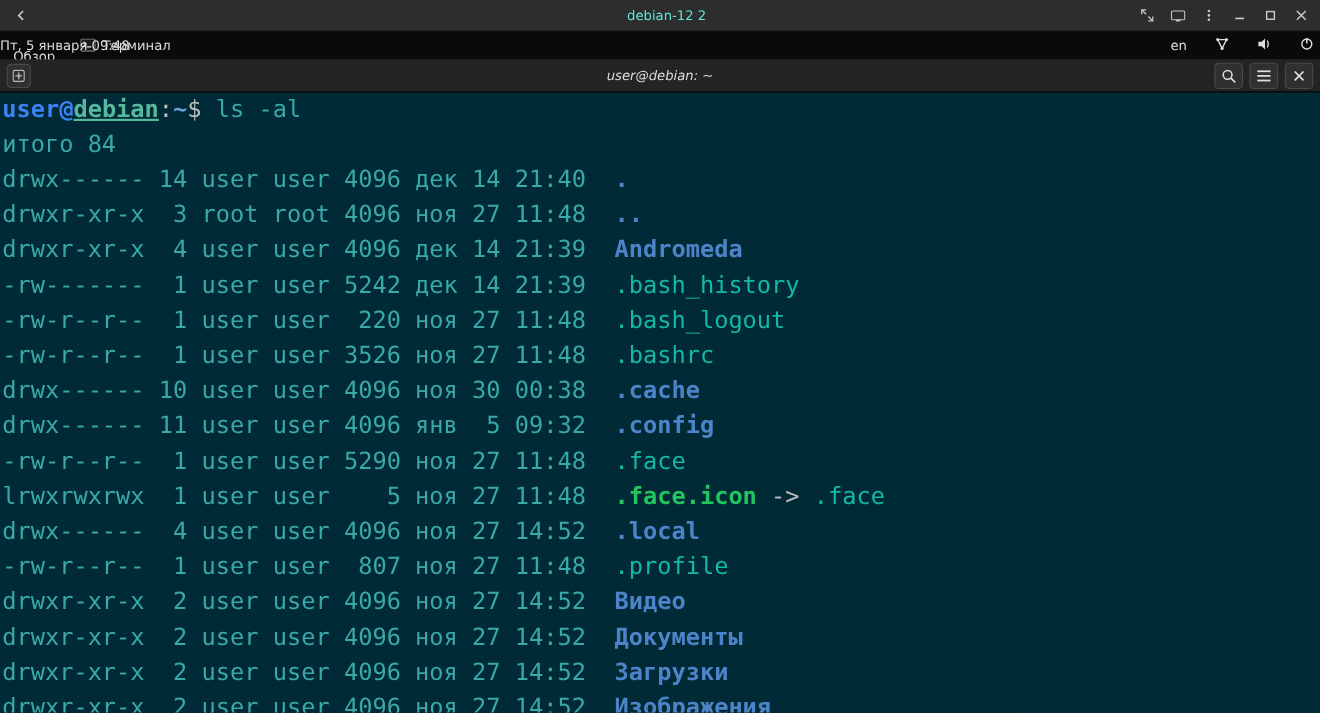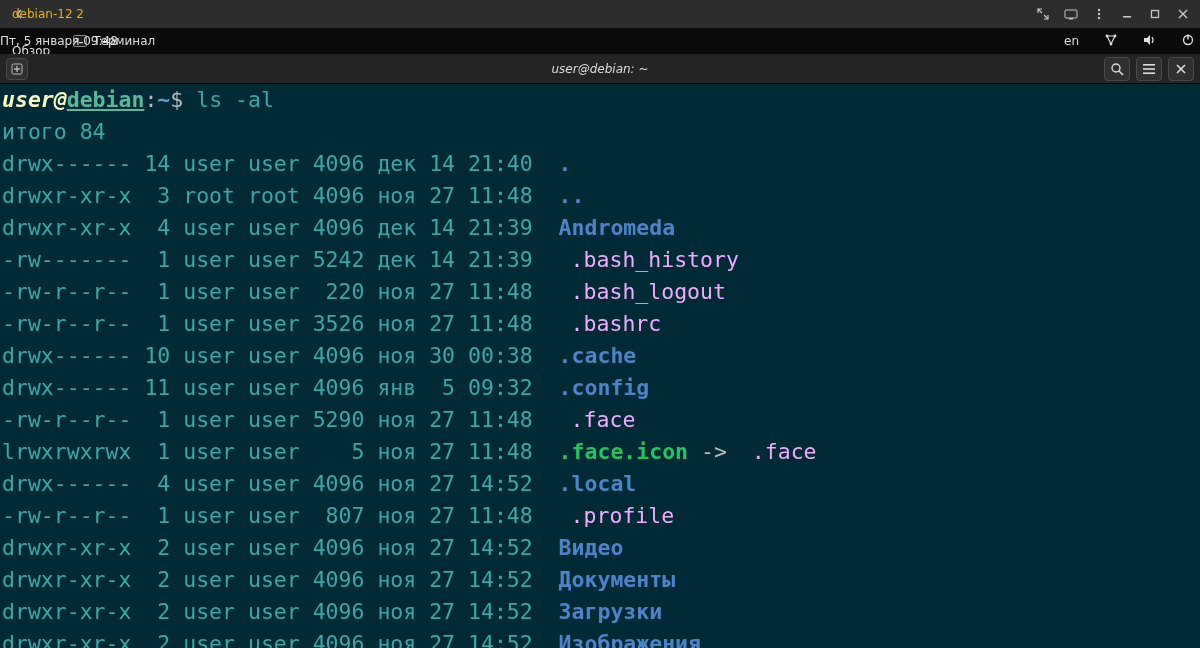--- a/index.html
+++ b/index.html
@@ -21,22 +21,23 @@
     font-size: 12px;
     position: relative;
   }
   .vm-titlebar .back {
     width: 38px; height: 28px;
     display: flex; align-items: center; justify-content: center;
     color: #c0c0c0;
   }
   .vm-titlebar .title {
     position: absolute; left: 0; right: 0;
+    text-align: center;
     pointer-events: none;
-    color: #eab308;
+    color: #5eead4;
     padding-left: 12px;
   }
   .vm-titlebar .win-icons {
     margin-left: auto;
     display: flex; align-items: center;
     gap: 14px;
     padding-right: 10px;
     color: #c8c8c8;
   }
   .vm-titlebar .win-icons>span { width: 14px; height: 14px; display: flex; align-items: center; justify-content: center; }
@@ -110,29 +111,29 @@
     width: 100%;
     height: calc(648px - 28px - 26px - 30px);
     background: #002b36;
     font-family: "DejaVu Sans Mono", "Menlo", "Consolas", monospace;
     font-size: 21.5px;
     line-height: 32px;
     white-space: pre;
     overflow: hidden;
     padding-left: 2px;
   }
-  .c-user  { color: #fef9c3; font-weight: bold; font-style: italic; }
+  .c-user  { color: #3b82f6; font-weight: bold; }
   .c-host  { color: #58b89c; font-weight: bold; text-decoration: underline; }
   .c-colon { color: #b9bbbf; }
   .c-path  { color: #6a9bd1; font-weight: bold; }
   .c-prompt{ color: #b9bbbf; }
   .c-cmd   { color: #3aa8a8; }
 
   .c-info  { color: #3aa8a8; }
-  .c-name  { color: #f0abfc; margin-left: 12px; }
+  .c-name  { color: #14b8a6; }
   .c-dir   { color: #4d84c9; font-weight: bold; }
   .c-link  { color: #22c55e; font-weight: bold; }
   .c-arrow { color: #b9bbbf; }
 
   svg { display: block; }
 </style>
 </head>
 <body>
 
 <div class="vm-titlebar">

